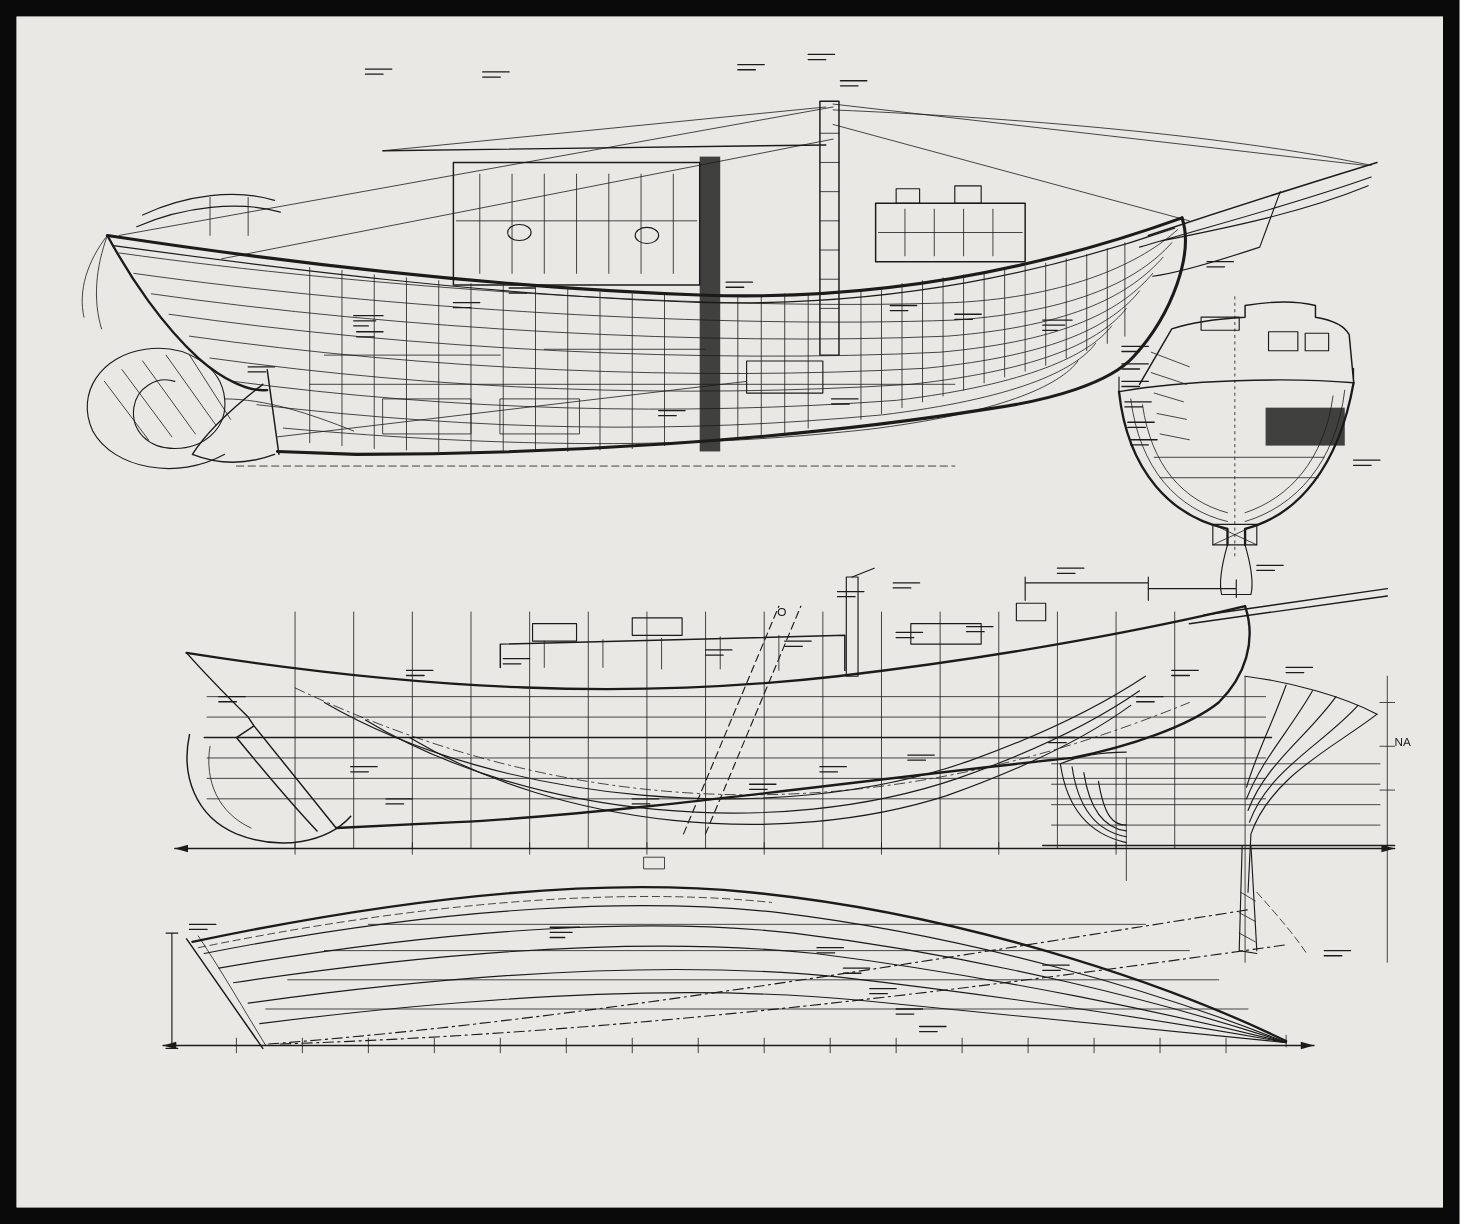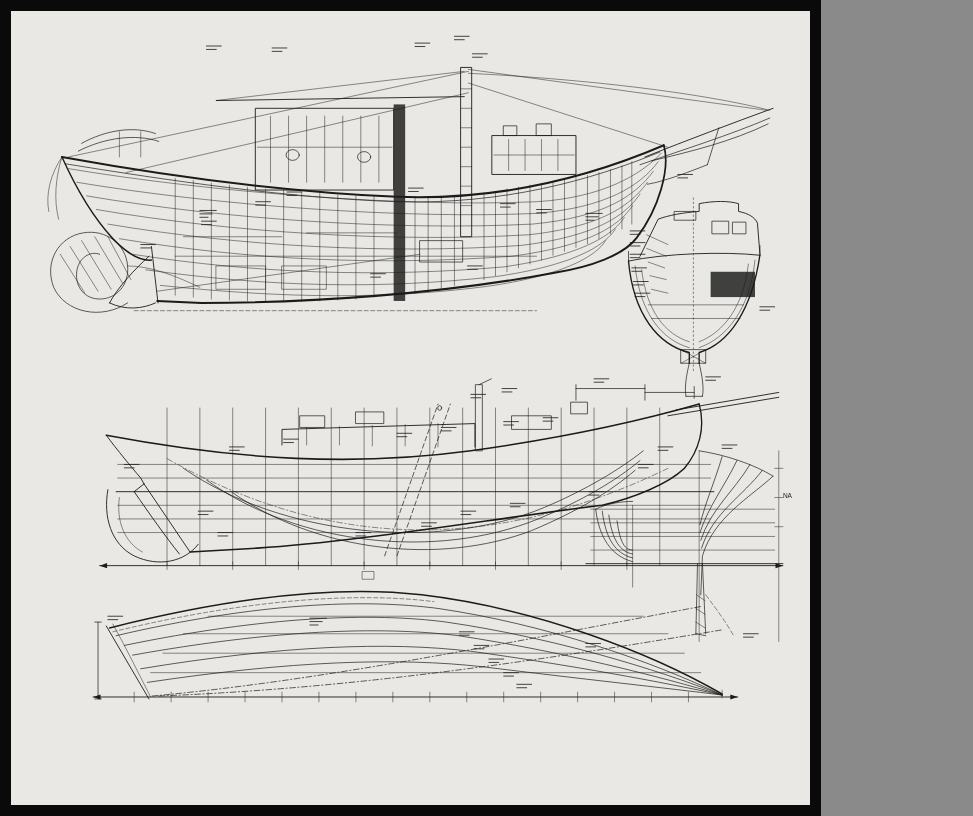--- a/index.html
+++ b/index.html
@@ -1,18 +1,18 @@
 <!DOCTYPE html>
 <html><head>
 <meta charset="utf-8">
 <style>
   :root{ --ink:#1b1b1b; --paper:#e9e8e4; --frame:#0a0a0a; }
   html,body{ margin:0; padding:0; background:#8a8a8a; }
   .frame{
-    position:relative; width:821px; height:816px;
+    position:relative; width:973px; height:816px;
     background:var(--frame); padding:11px; box-sizing:border-box;
   }
   .paper{
     position:relative; width:100%; height:100%;
     background-color:var(--paper);
     background-image:
       radial-gradient(rgba(0,0,0,.07) 1px, transparent 1.2px),
       radial-gradient(rgba(0,0,0,.045) 1px, transparent 1.2px);
     background-size: 9px 13px, 15px 7px;
     background-position: 0 0, 4px 3px;

